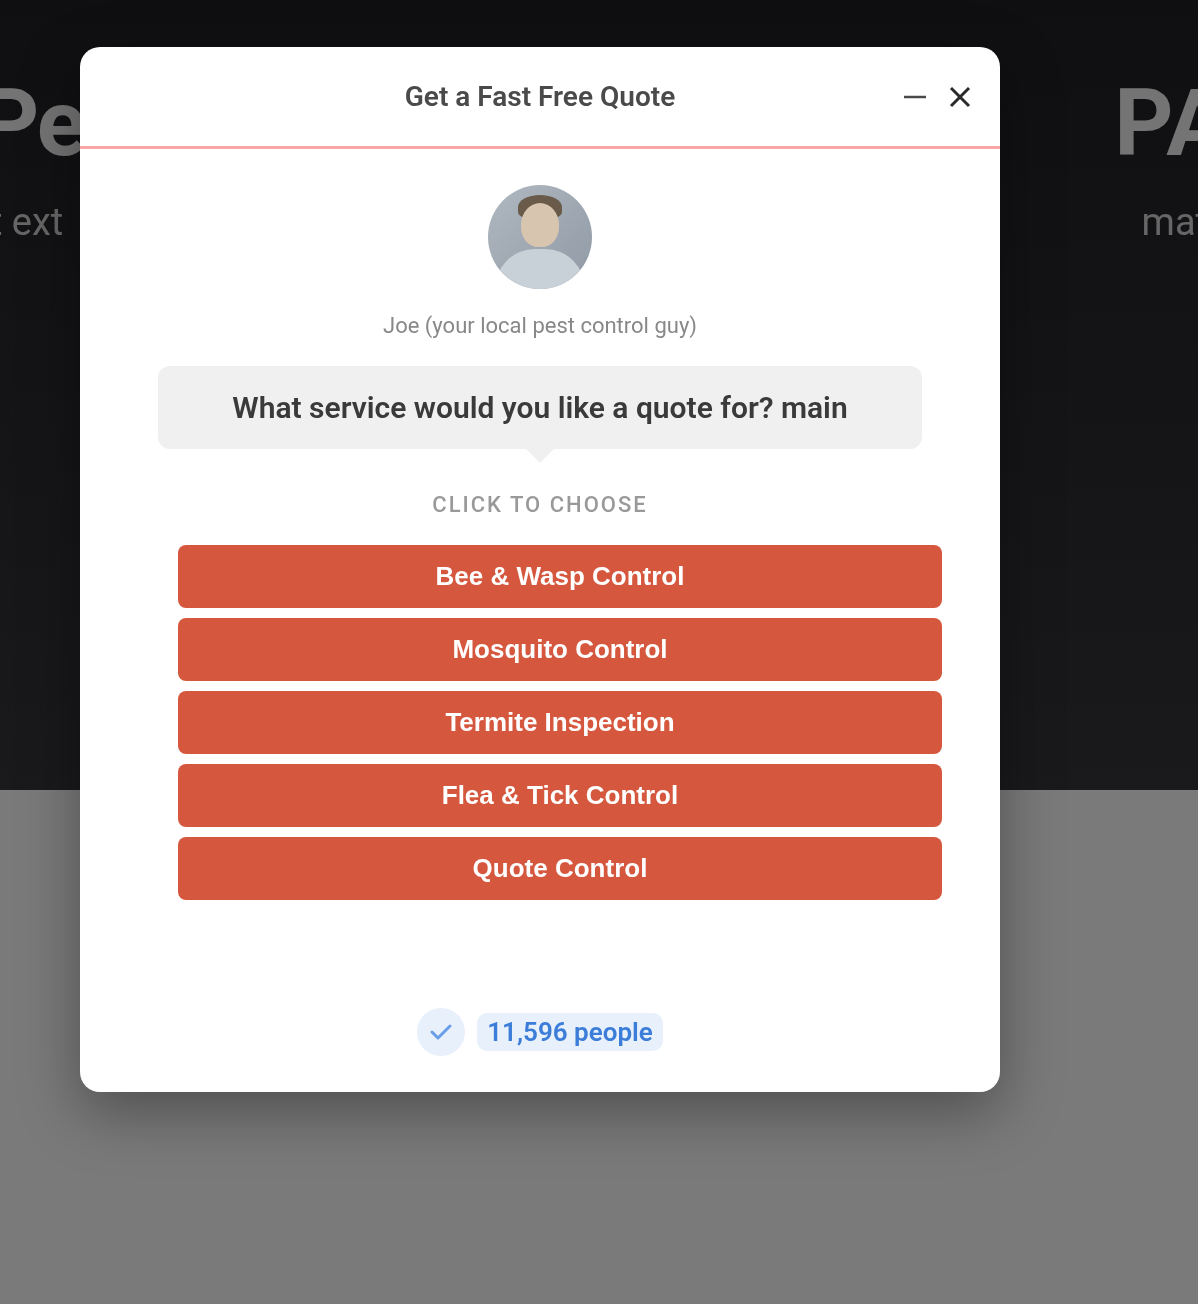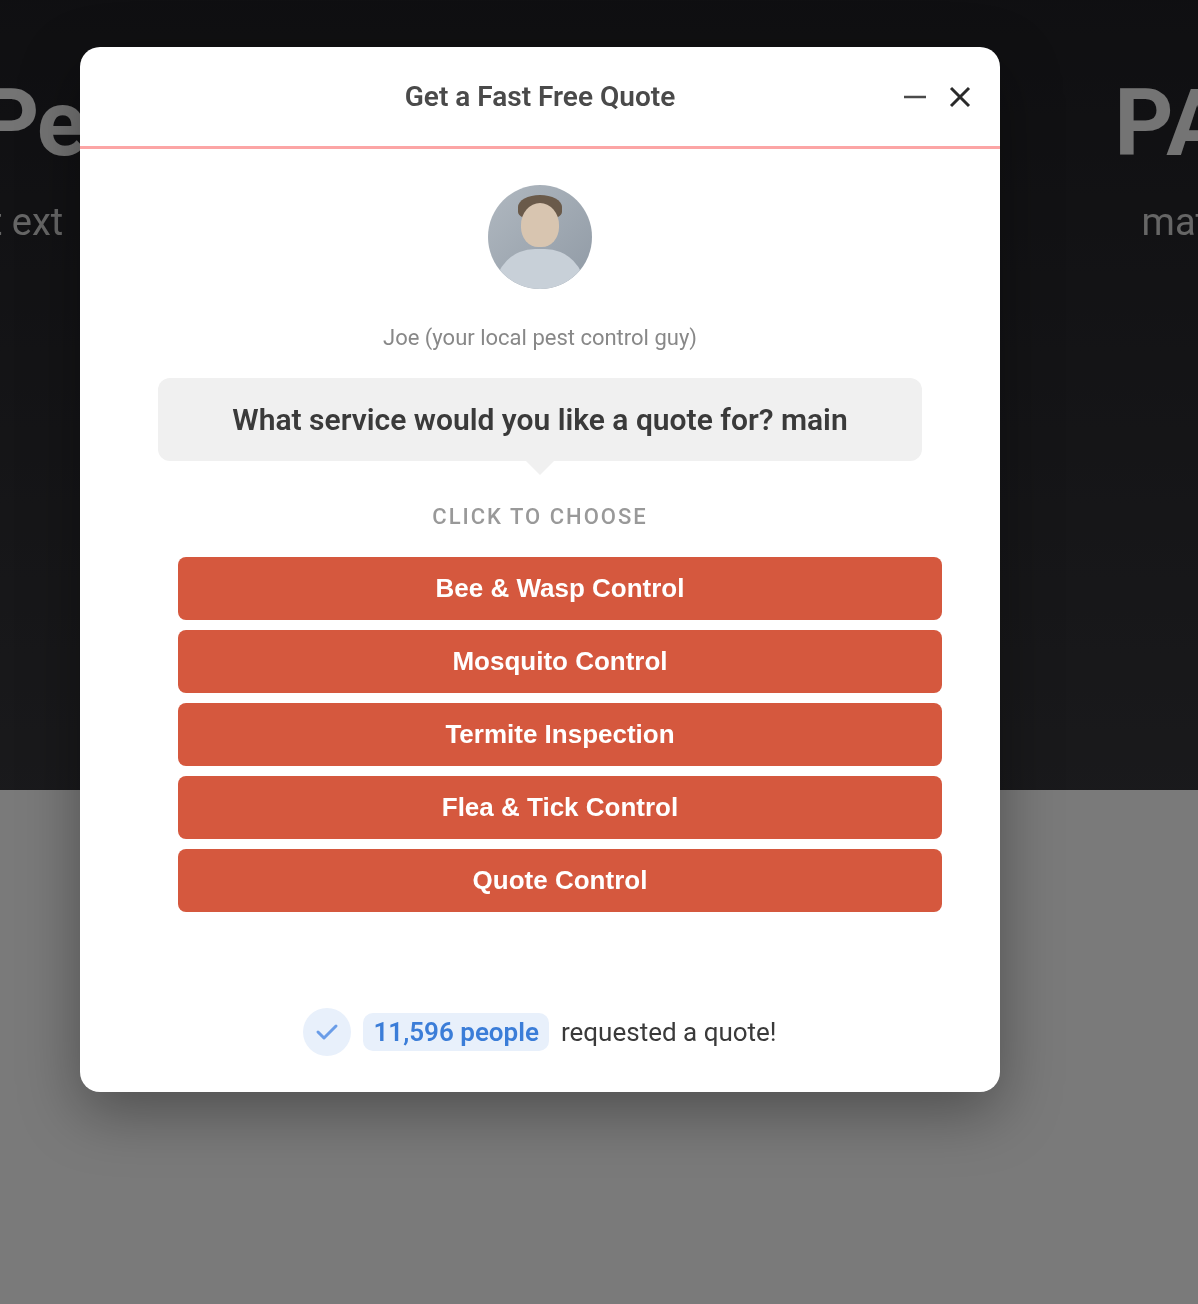--- a/index.html
+++ b/index.html
@@ -171,21 +171,21 @@
       bottom: -10px;
       left: 50%;
       transform: translateX(-50%);
       width: 90px;
       height: 50px;
       background: #c8d0d8;
       border-radius: 40px 40px 0 0;
     }
     
     .avatar-caption {
-      margin-top: 36px;
+      margin-top: 24px;
       color: #888;
       font-size: 22px;
     }
     
     .speech-bubble {
       margin-top: 28px;
       background: #f0f0f0;
       border-radius: 12px;
       padding: 24px 35px;
       width: 100%;
@@ -336,15 +336,14 @@
     </div>
   </div>
 
   <div class="modal-footer">
     <div class="check-badge">
       <svg width="26" height="26" viewBox="0 0 26 26">
         <path d="M4 13 L10 19 L22 7" stroke="#6a9de8" stroke-width="3" fill="none" stroke-linecap="round" stroke-linejoin="round"></path>
       </svg>
     </div>
     <span class="count-highlight">11,596 people</span>
-    <span class="footer-text"> requested a quote!</span>
   </div>
 </div>
 
 </body></html>

